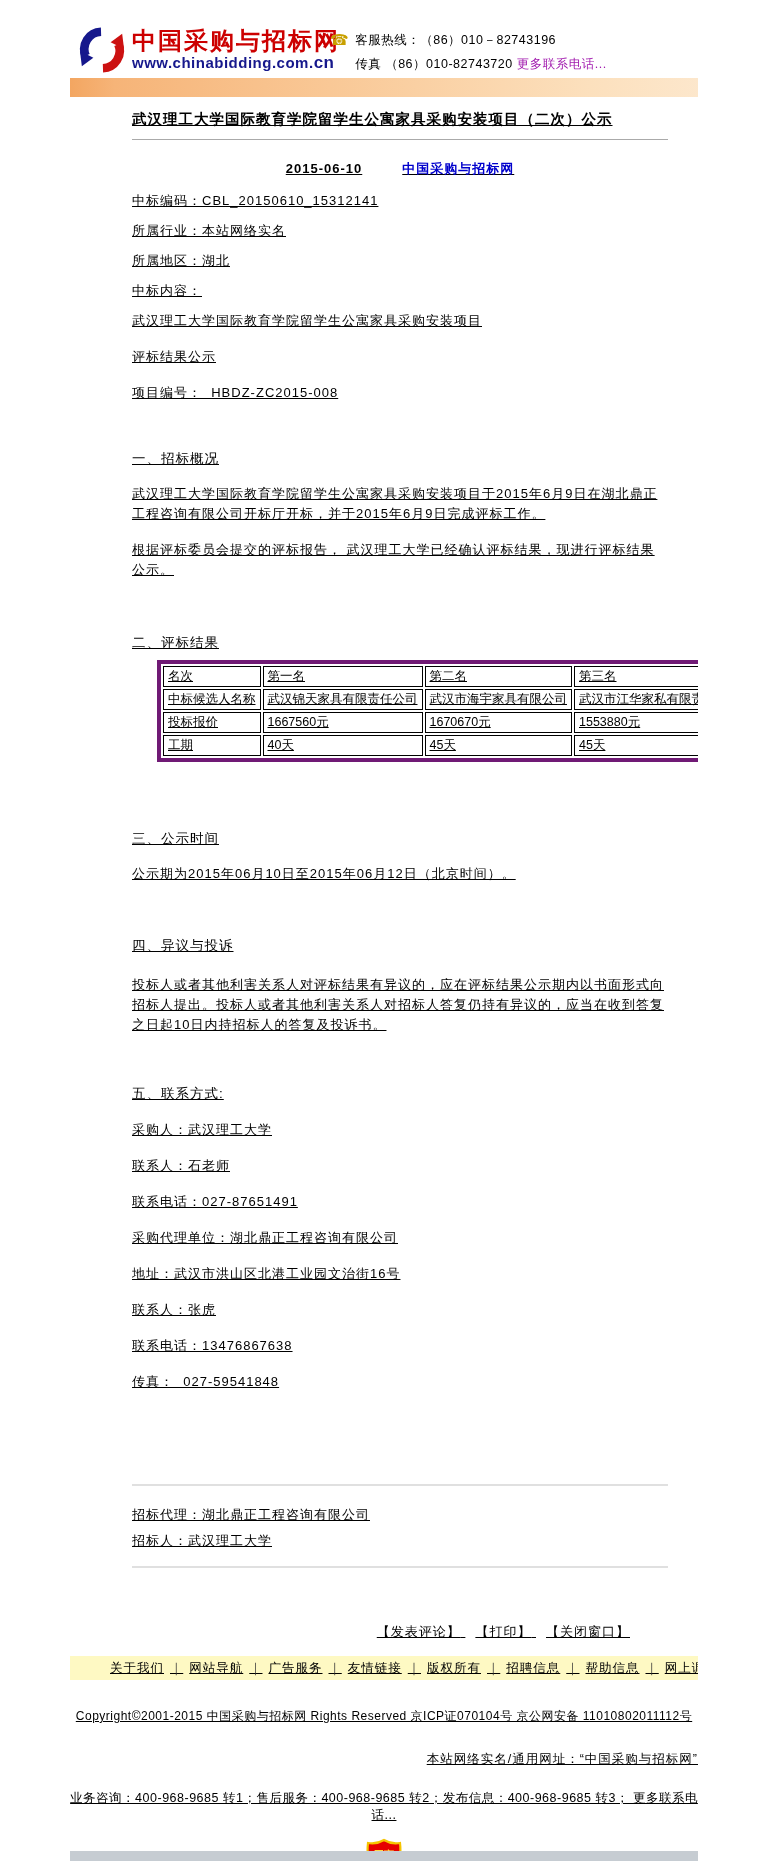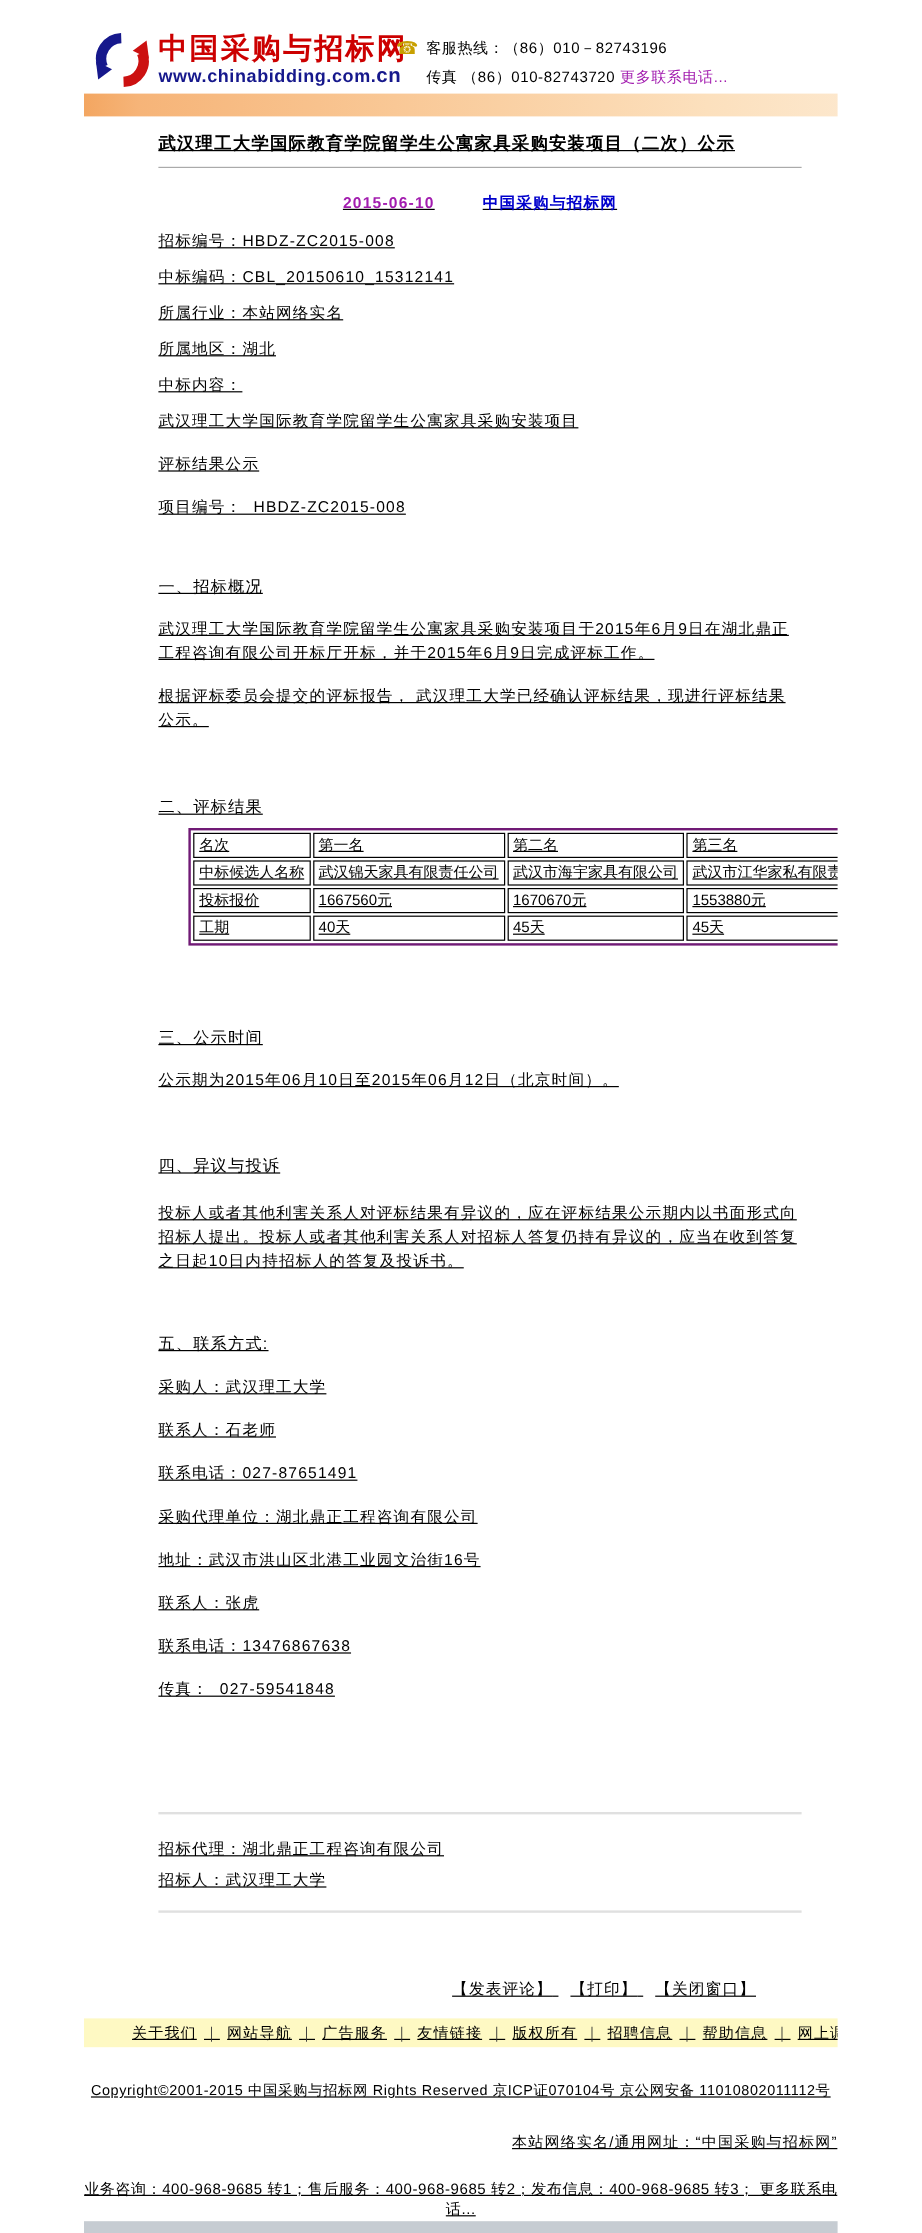--- a/index.html
+++ b/index.html
@@ -23,37 +23,37 @@
   .accent-bar { width:742px; height:19px;
     background:linear-gradient(90deg,#f3a661 0%,#f6b478 6%,#f9c896 35%,#fce0bd 70%,#fdeedb 100%); }
 
   
   main.article { padding:0 30px 0 62px; font-size:13px; letter-spacing:1px; }
   .article p { white-space:pre-wrap; }
   h1.doc-title { font-size:14.5px; font-weight:bold; margin-top:13px; letter-spacing:1px; }
   .rule { height:1px; background:#aaaaaa; margin-top:10px; }
   .rule-light { height:2px; background:#e0e0e0; }
   .dateline { text-align:center; margin-top:20px; font-size:13px; font-weight:bold; }
-  .dateline .date { color:#a21caf; margin-right:40px; }
+  .dateline .date { color:#000000; margin-right:40px; }
   .dateline .source { color:#0000cc; cursor:pointer; }
   p.meta { margin-top:16px; line-height:14px; }
   p.meta.gap { margin-top:22px; }
   h2.sec { font-size:13.5px; font-weight:normal; line-height:14px; letter-spacing:1px; }
   .s1 { margin-top:52px; }
   p.para { margin-top:18px; line-height:20px; }
   p.para2 { margin-top:16px; line-height:20px; }
   .s2 { margin-top:56px; }
   .s3 { margin-top:70px; }
   .s4 { margin-top:55px; }
   p.para4 { margin-top:22px; line-height:20px; }
   .s5 { margin-top:52px; }
   p.contact { margin-top:22px; line-height:14px; }
 
   
-  table.results { border-collapse:separate; border-spacing:2px; border:2px solid #701a75;
+  table.results { border-collapse:separate; border-spacing:2px; border:4px solid #701a75;
     margin-top:10px; margin-left:25px; font-size:12.5px; letter-spacing:0; }
   table.results td { border:1px solid #000; height:20px; padding:1px 4px; vertical-align:middle; white-space:nowrap; }
   .col-label { width:70px; }
   .col-1 { width:136px; }
   .col-2 { width:125px; }
   .col-3 { width:150px; }
 
   .sig-rule { margin-top:95px; }
   p.sig { margin-top:22px; line-height:14px; }
   p.sig + p.sig { margin-top:12px; }
@@ -100,21 +100,20 @@
 
   <div class="accent-bar"></div>
 
   <main class="article">
     <h1 class="doc-title">武汉理工大学国际教育学院留学生公寓家具采购安装项目（二次）公示</h1>
     <div class="rule"></div>
     <div class="dateline">
       <span class="date">2015-06-10</span><span class="source">中国采购与招标网</span>
     </div>
 
-    <p class="meta">招标编号：HBDZ-ZC2015-008</p>
     <p class="meta">中标编码：CBL_20150610_15312141</p>
     <p class="meta">所属行业：本站网络实名</p>
     <p class="meta">所属地区：湖北</p>
     <p class="meta">中标内容：</p>
     <p class="meta">武汉理工大学国际教育学院留学生公寓家具采购安装项目</p>
     <p class="meta gap">评标结果公示</p>
     <p class="meta gap">项目编号：  HBDZ-ZC2015-008</p>
 
     <h2 class="sec s1">一、招标概况</h2>
     <p class="para">武汉理工大学国际教育学院留学生公寓家具采购安装项目于2015年6月9日在湖北鼎正工程咨询有限公司开标厅开标，并于2015年6月9日完成评标工作。</p>

